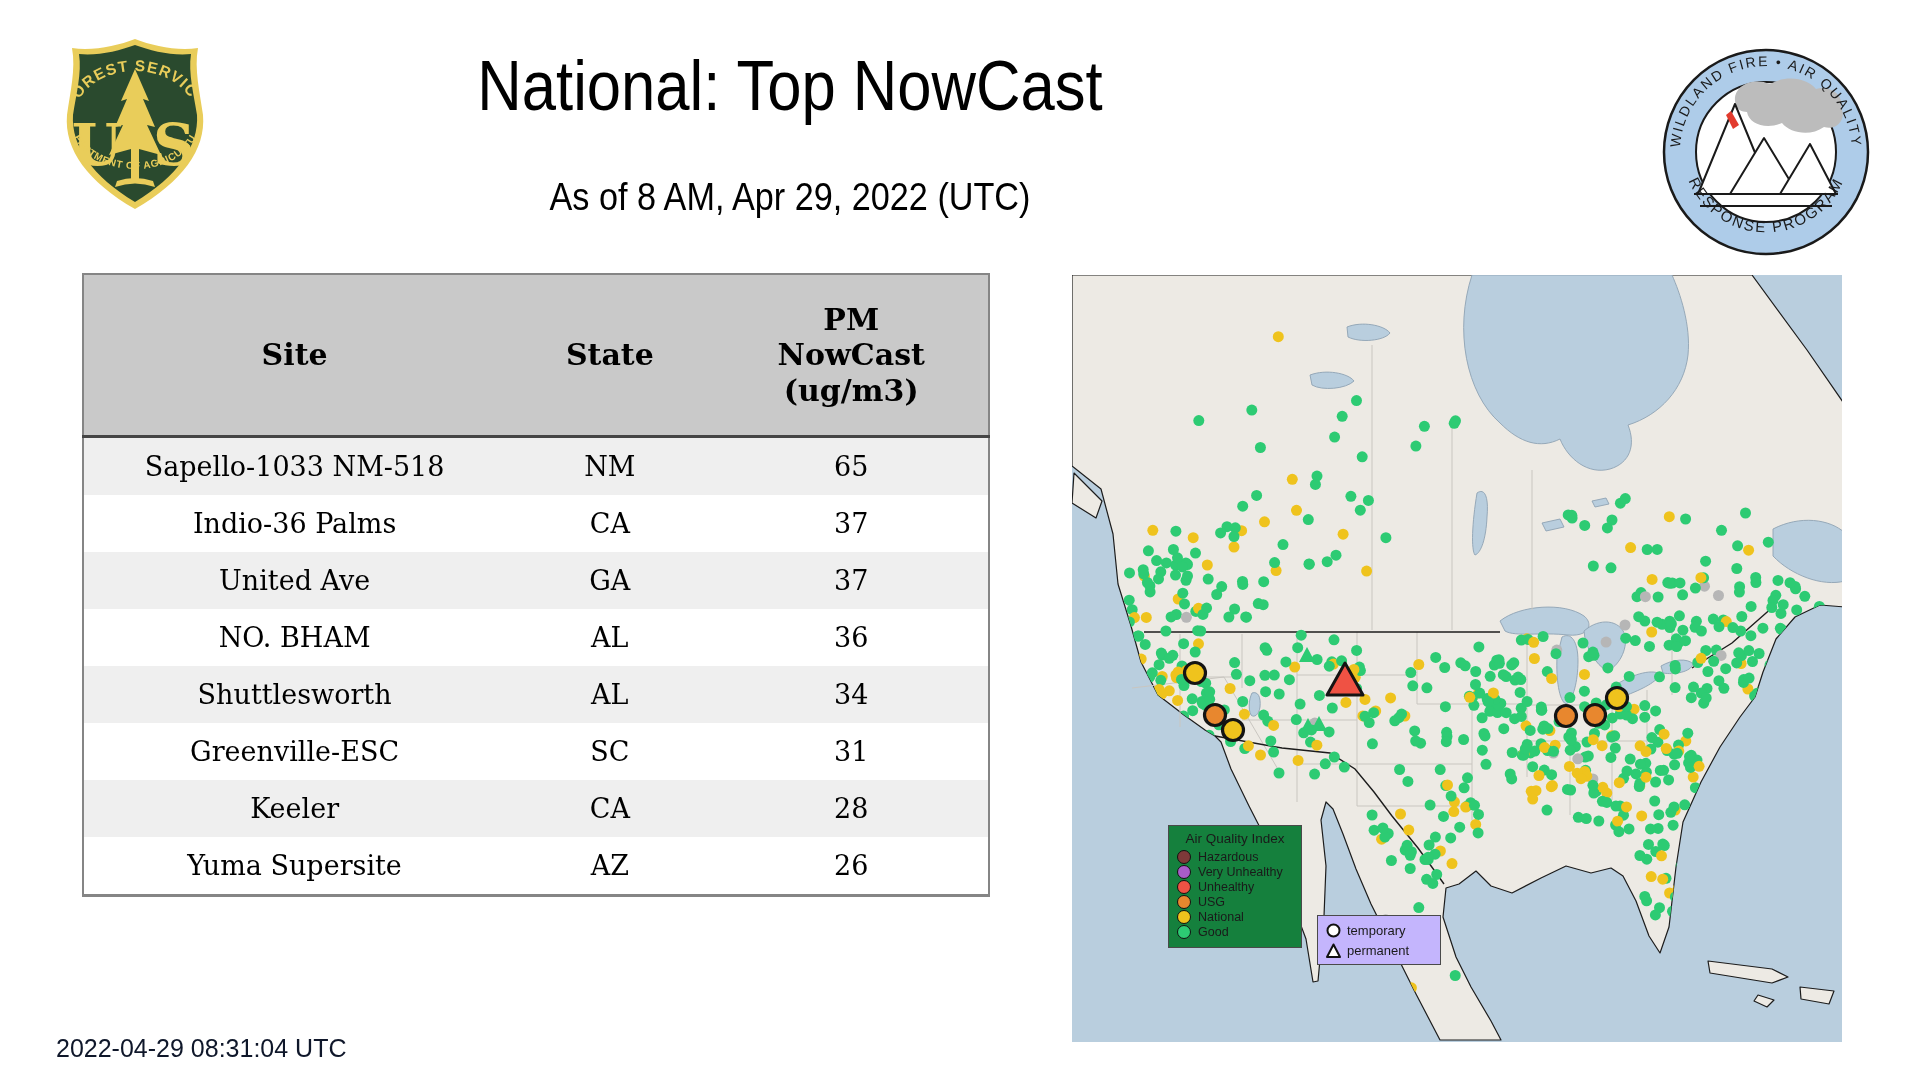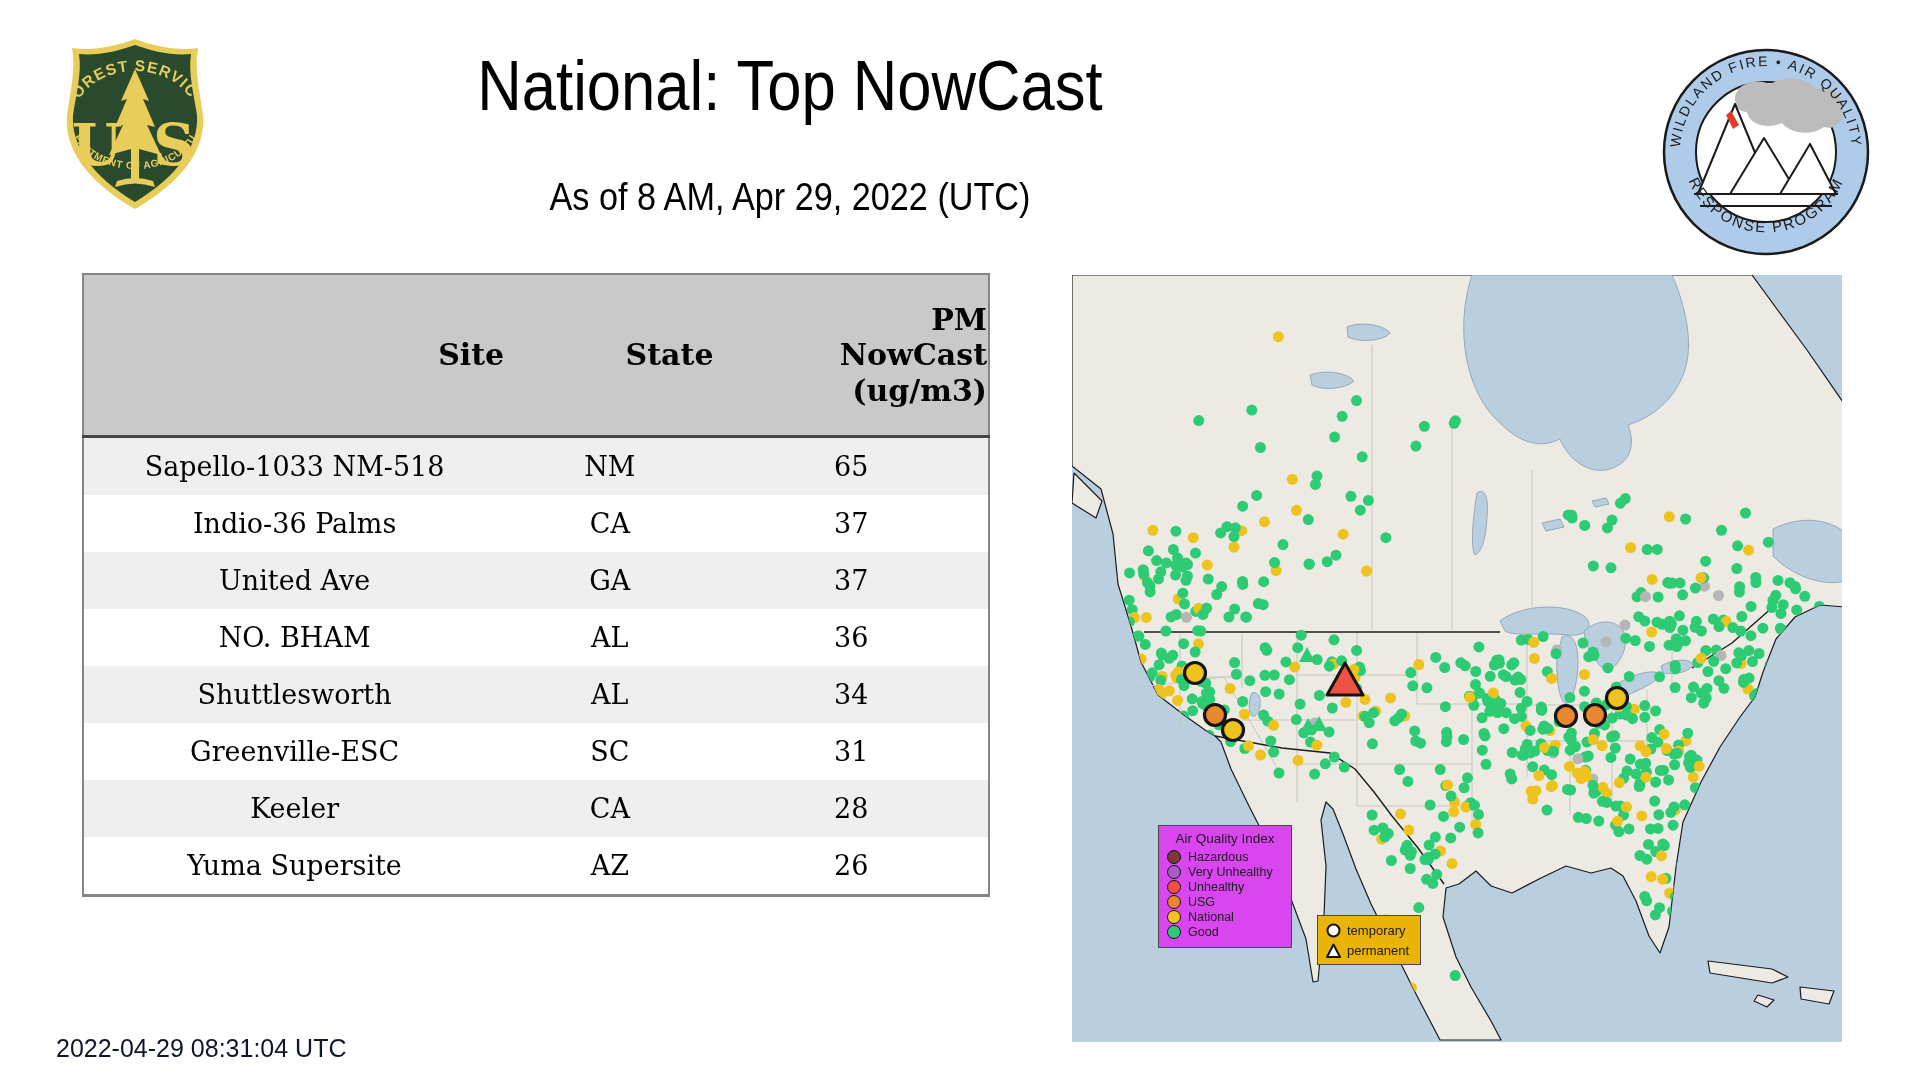--- a/index.html
+++ b/index.html
@@ -15,35 +15,35 @@
   
   .usfs{position:absolute;left:55px;top:33px;width:160px;height:182px;}
   .wfaqrp{position:absolute;left:1660px;top:46px;width:212px;height:212px;}
 
   
   .table-wrap{position:absolute;left:82px;top:273px;width:908px;}
   table.nowcast{border-collapse:collapse;width:100%;
     font-family:"DejaVu Serif","Liberation Serif",serif;color:#000;
     border:2.5px solid #858585;border-bottom-width:3.5px;}
   table.nowcast thead th{background:#c9c9c9;height:158px;font-size:30px;font-weight:bold;
-    border-bottom:3px solid #454545;text-align:right;vertical-align:middle;line-height:1.18;}
+    border-bottom:3px solid #454545;text-align:center;vertical-align:middle;line-height:1.18;}
   table.nowcast tbody td{height:55px;font-size:27px;text-align:center;vertical-align:middle;}
   table.nowcast tbody tr:nth-child(odd) td{background:#efefef;}
   table.nowcast tbody tr:nth-child(even) td{background:#ffffff;}
   th.c-site{width:46.6%;margin-left:24px;} th.c-state{width:23.1%;} th.c-pm{width:30.3%;}
 
   
   .map{position:absolute;left:1072px;top:275px;width:770px;height:767px;}
   .map svg.basemap{position:absolute;left:0;top:0;}
-  .aqi-legend{position:absolute;left:86px;top:550px;width:134px;background:#d946ef;
+  .aqi-legend{position:absolute;left:96px;top:550px;width:134px;background:#15803d;
     border:1.5px solid #4a4a4a;box-sizing:border-box;padding:5px 8px 7px;color:#1a1a1a;}
   .aqi-legend .lg-title{font-size:13.5px;text-align:center;margin-bottom:4px;white-space:nowrap;}
   .lg-item{display:flex;align-items:center;gap:7px;margin:1px 0;font-size:12.5px;white-space:nowrap;}
   .lg-swatch{width:12px;height:12px;border-radius:50%;border:1.6px solid #111;flex:0 0 auto;}
-  .marker-legend{position:absolute;left:245px;top:640px;width:104px;background:#eab308;
+  .marker-legend{position:absolute;left:245px;top:640px;width:124px;background:#c4b5fd;
     border:1.5px solid #4a4a4a;box-sizing:border-box;padding:4px 7px;color:#1a1a1a;}
   .mk-item{display:flex;align-items:center;gap:5px;font-size:13px;height:20px;white-space:nowrap;}
 
   .timestamp{position:absolute;left:56px;top:1034px;font-size:25px;color:#0f172a;}
 </style>
 </head>
 <body>
 
 <div class="page">
 

